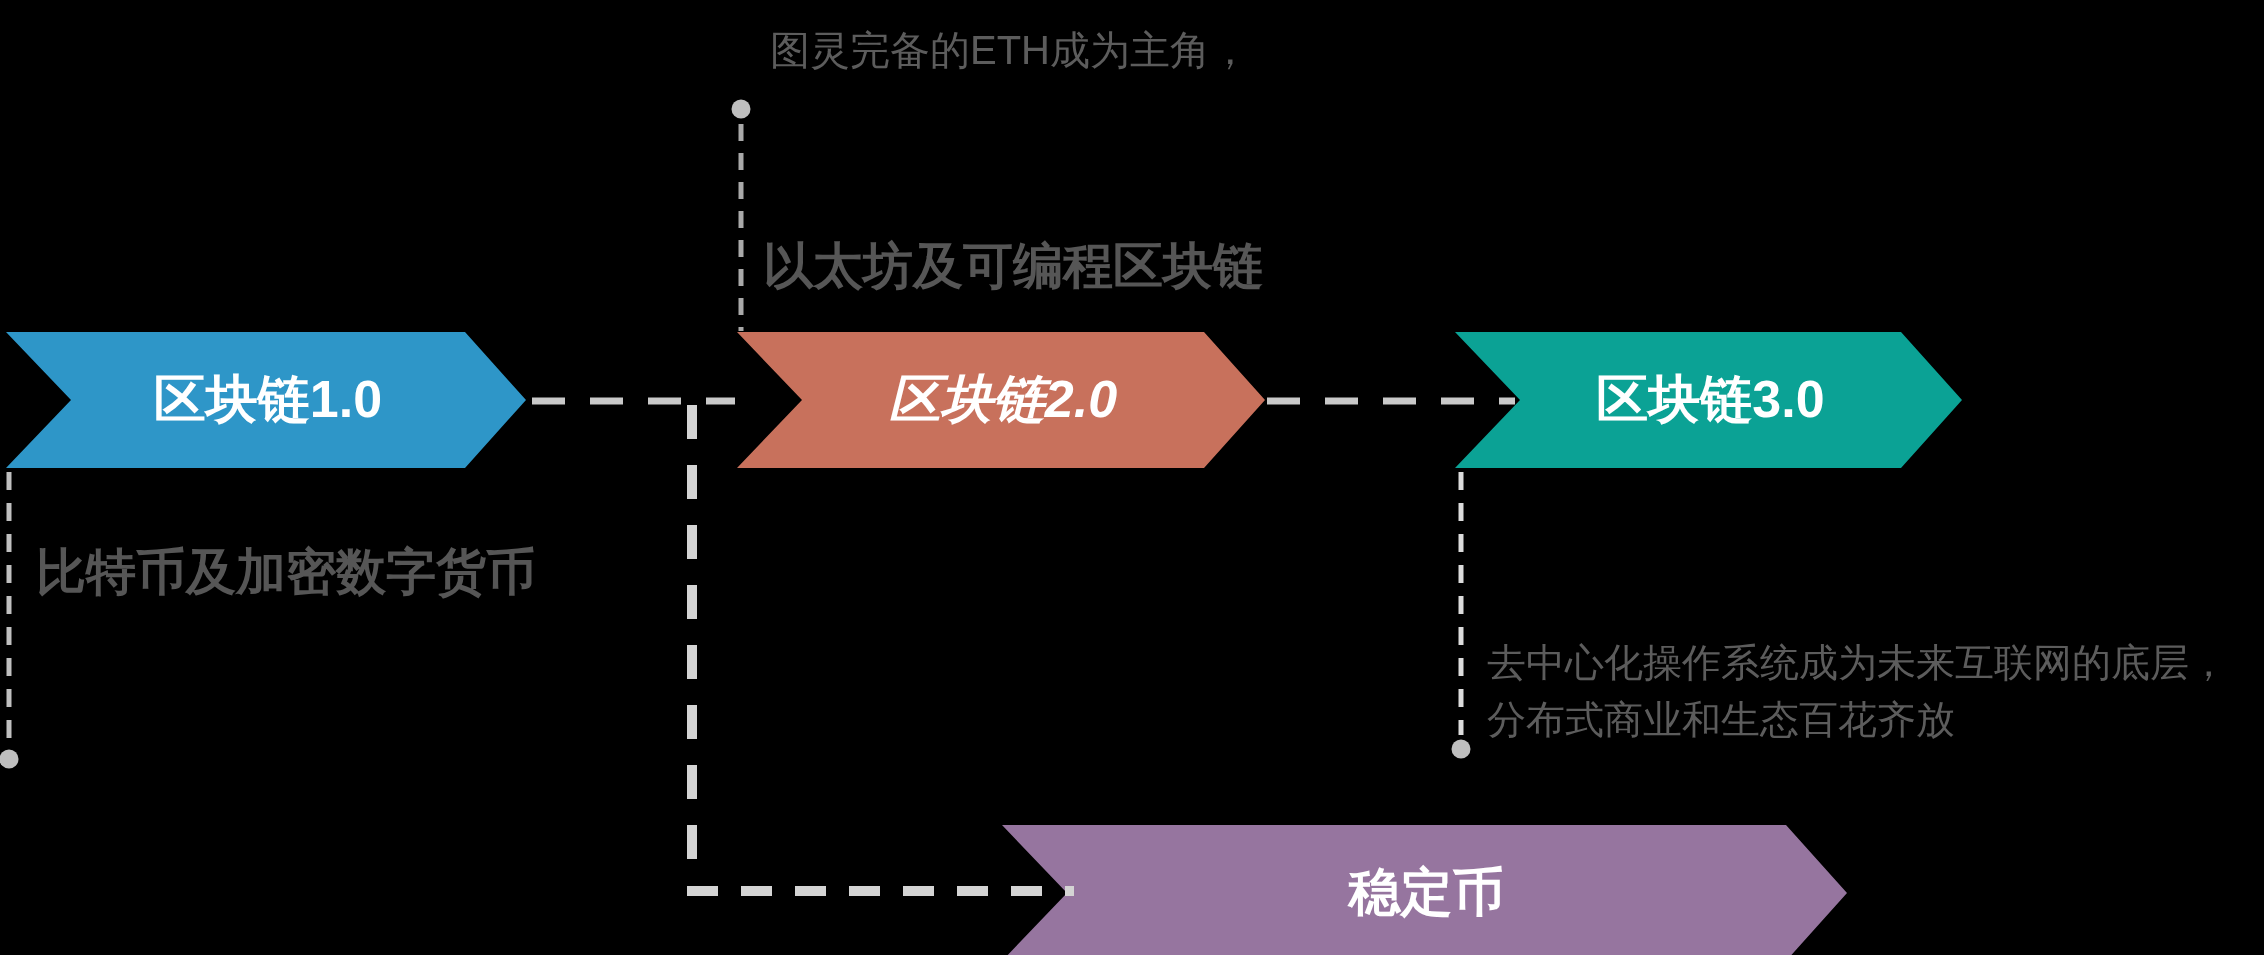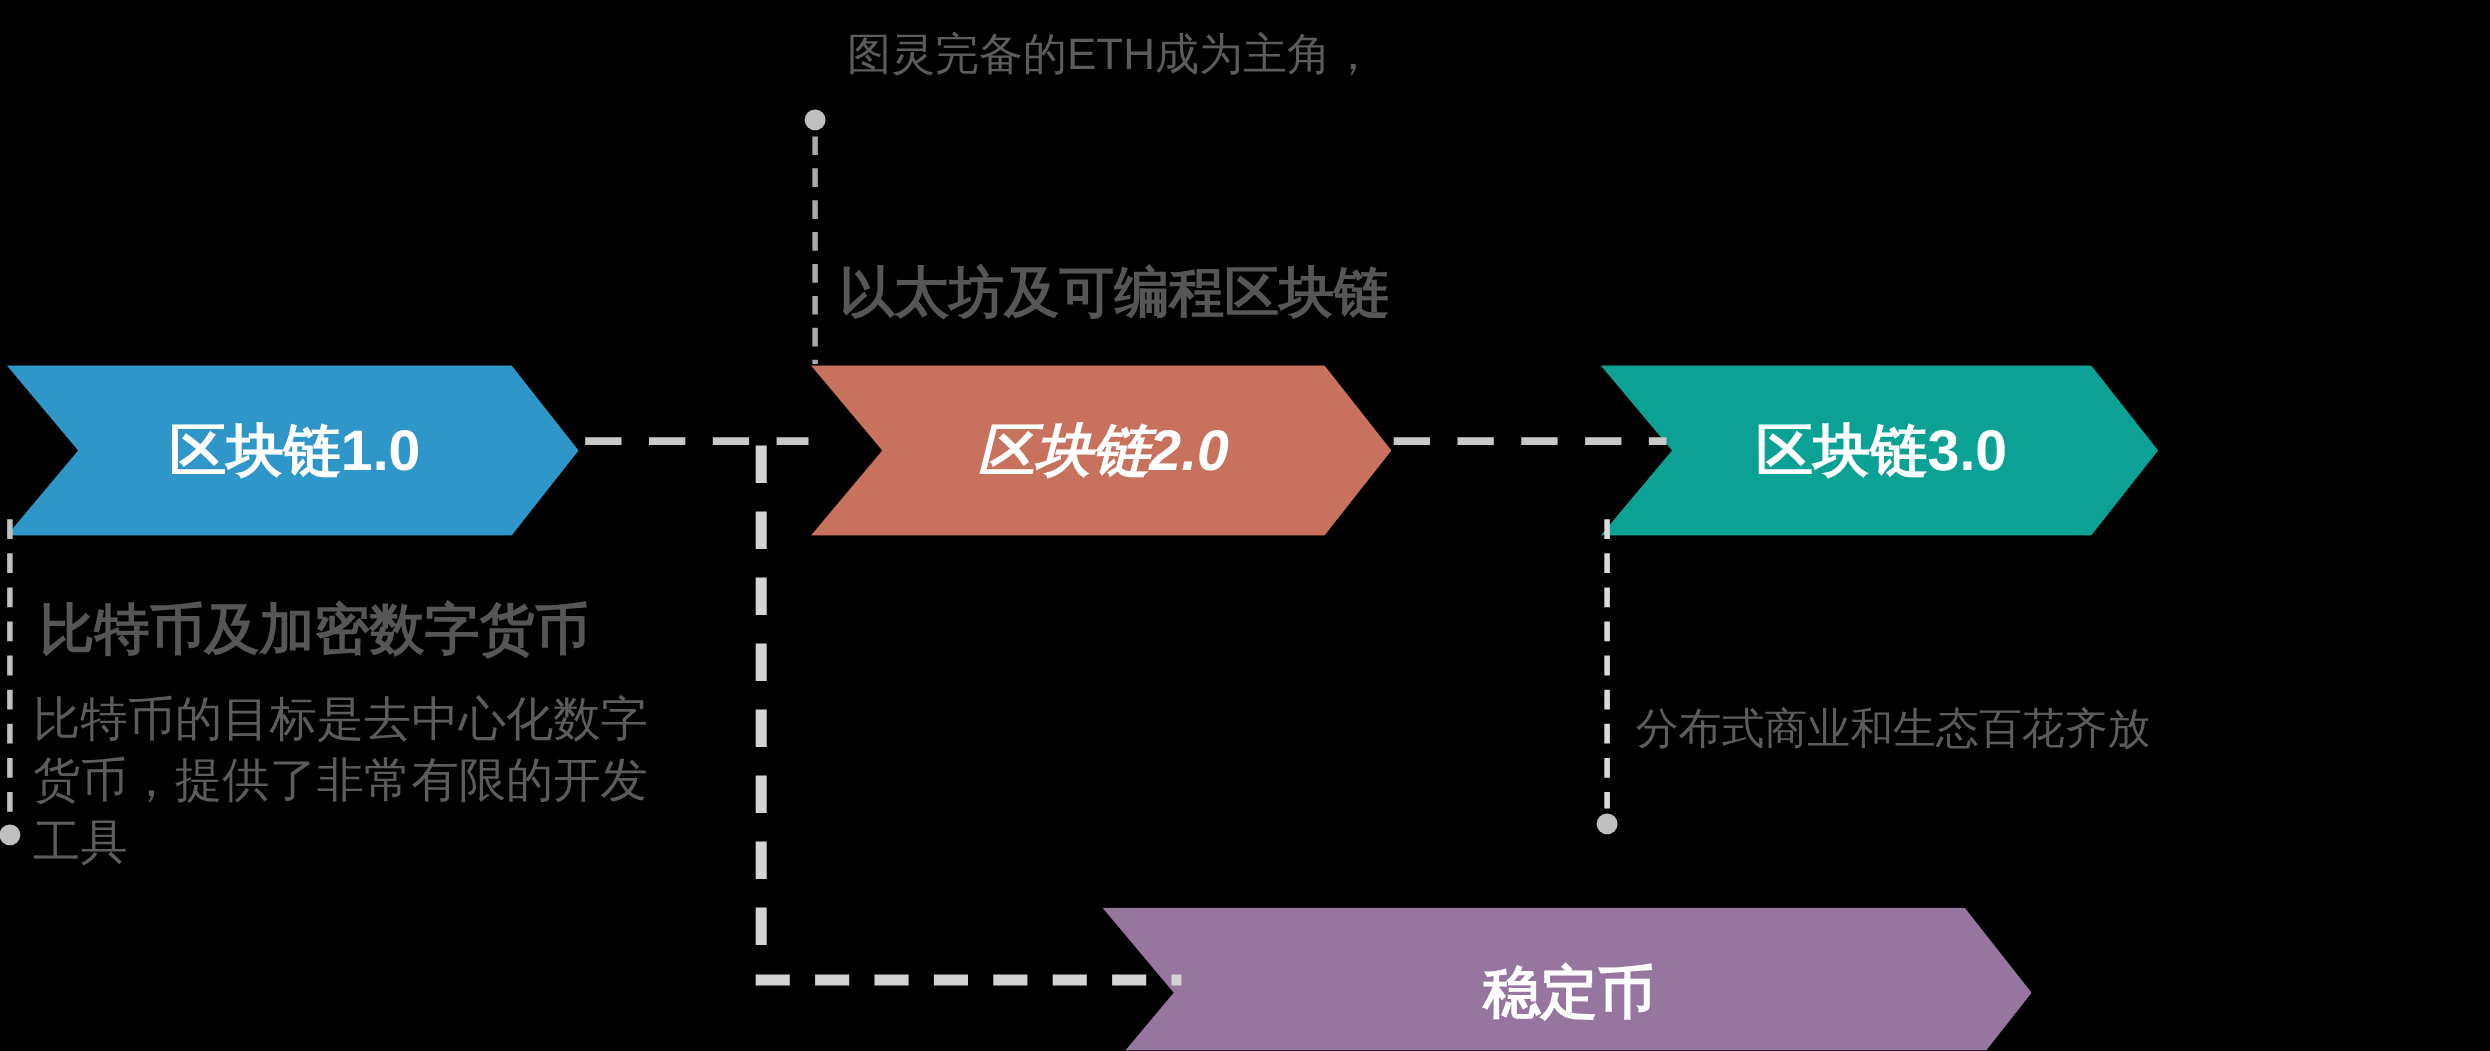--- a/index.html
+++ b/index.html
@@ -35,21 +35,21 @@
   .eth-heading     { left: 763px;  top: 240px; }
   .bitcoin-heading { left: 36px;   top: 546px; }
   .dist-heading    { left: 1524px; top: 550px; }
 
   .bitcoin-para { left: 30px;   top: 626px; font-size: 43px; line-height: 56px; }
   .dist-para    { left: 1487px; top: 634px; font-size: 39px; line-height: 57px; }
 
   
   .banner {
     position: absolute;
-    height: 155px;
+    height: 136px;
     display: flex;
     align-items: center;
     justify-content: center;
     padding-left: 65px;   
     padding-right: 61px;  
     box-sizing: border-box;
     clip-path: polygon(0 0, calc(100% - 61px) 0, 100% 50%, calc(100% - 61px) 100%, 0 100%, 65px 50%);
     color: var(--banner-text);
     font-size: 52px;
     font-weight: bold;
@@ -80,26 +80,22 @@
 
 <div class="stage">
 
   <div class="note eth-note">
     <div>图灵完备的ETH成为主角，</div>
   </div>
 
   <div class="heading eth-heading">以太坊及可编程区块链</div>
   <div class="heading bitcoin-heading">比特币及加密数字货币</div>
 
-  <div class="note bitcoin-para">
-    <div>比特币的目标是去中心化数字</div>
-    <div>货币，提供了非常有限的开发</div>
-    <div>工具</div>
-  </div>
   <div class="note dist-para">
+    <div>去中心化操作系统成为未来互联网的底层，</div>
     <div>分布式商业和生态百花齐放</div>
   </div>
 
   <div class="banner banner-1">
     <span>区块链1.0</span>
   </div>
   <div class="banner banner-2">
     <span>区块链2.0</span>
   </div>
   <div class="banner banner-3">

